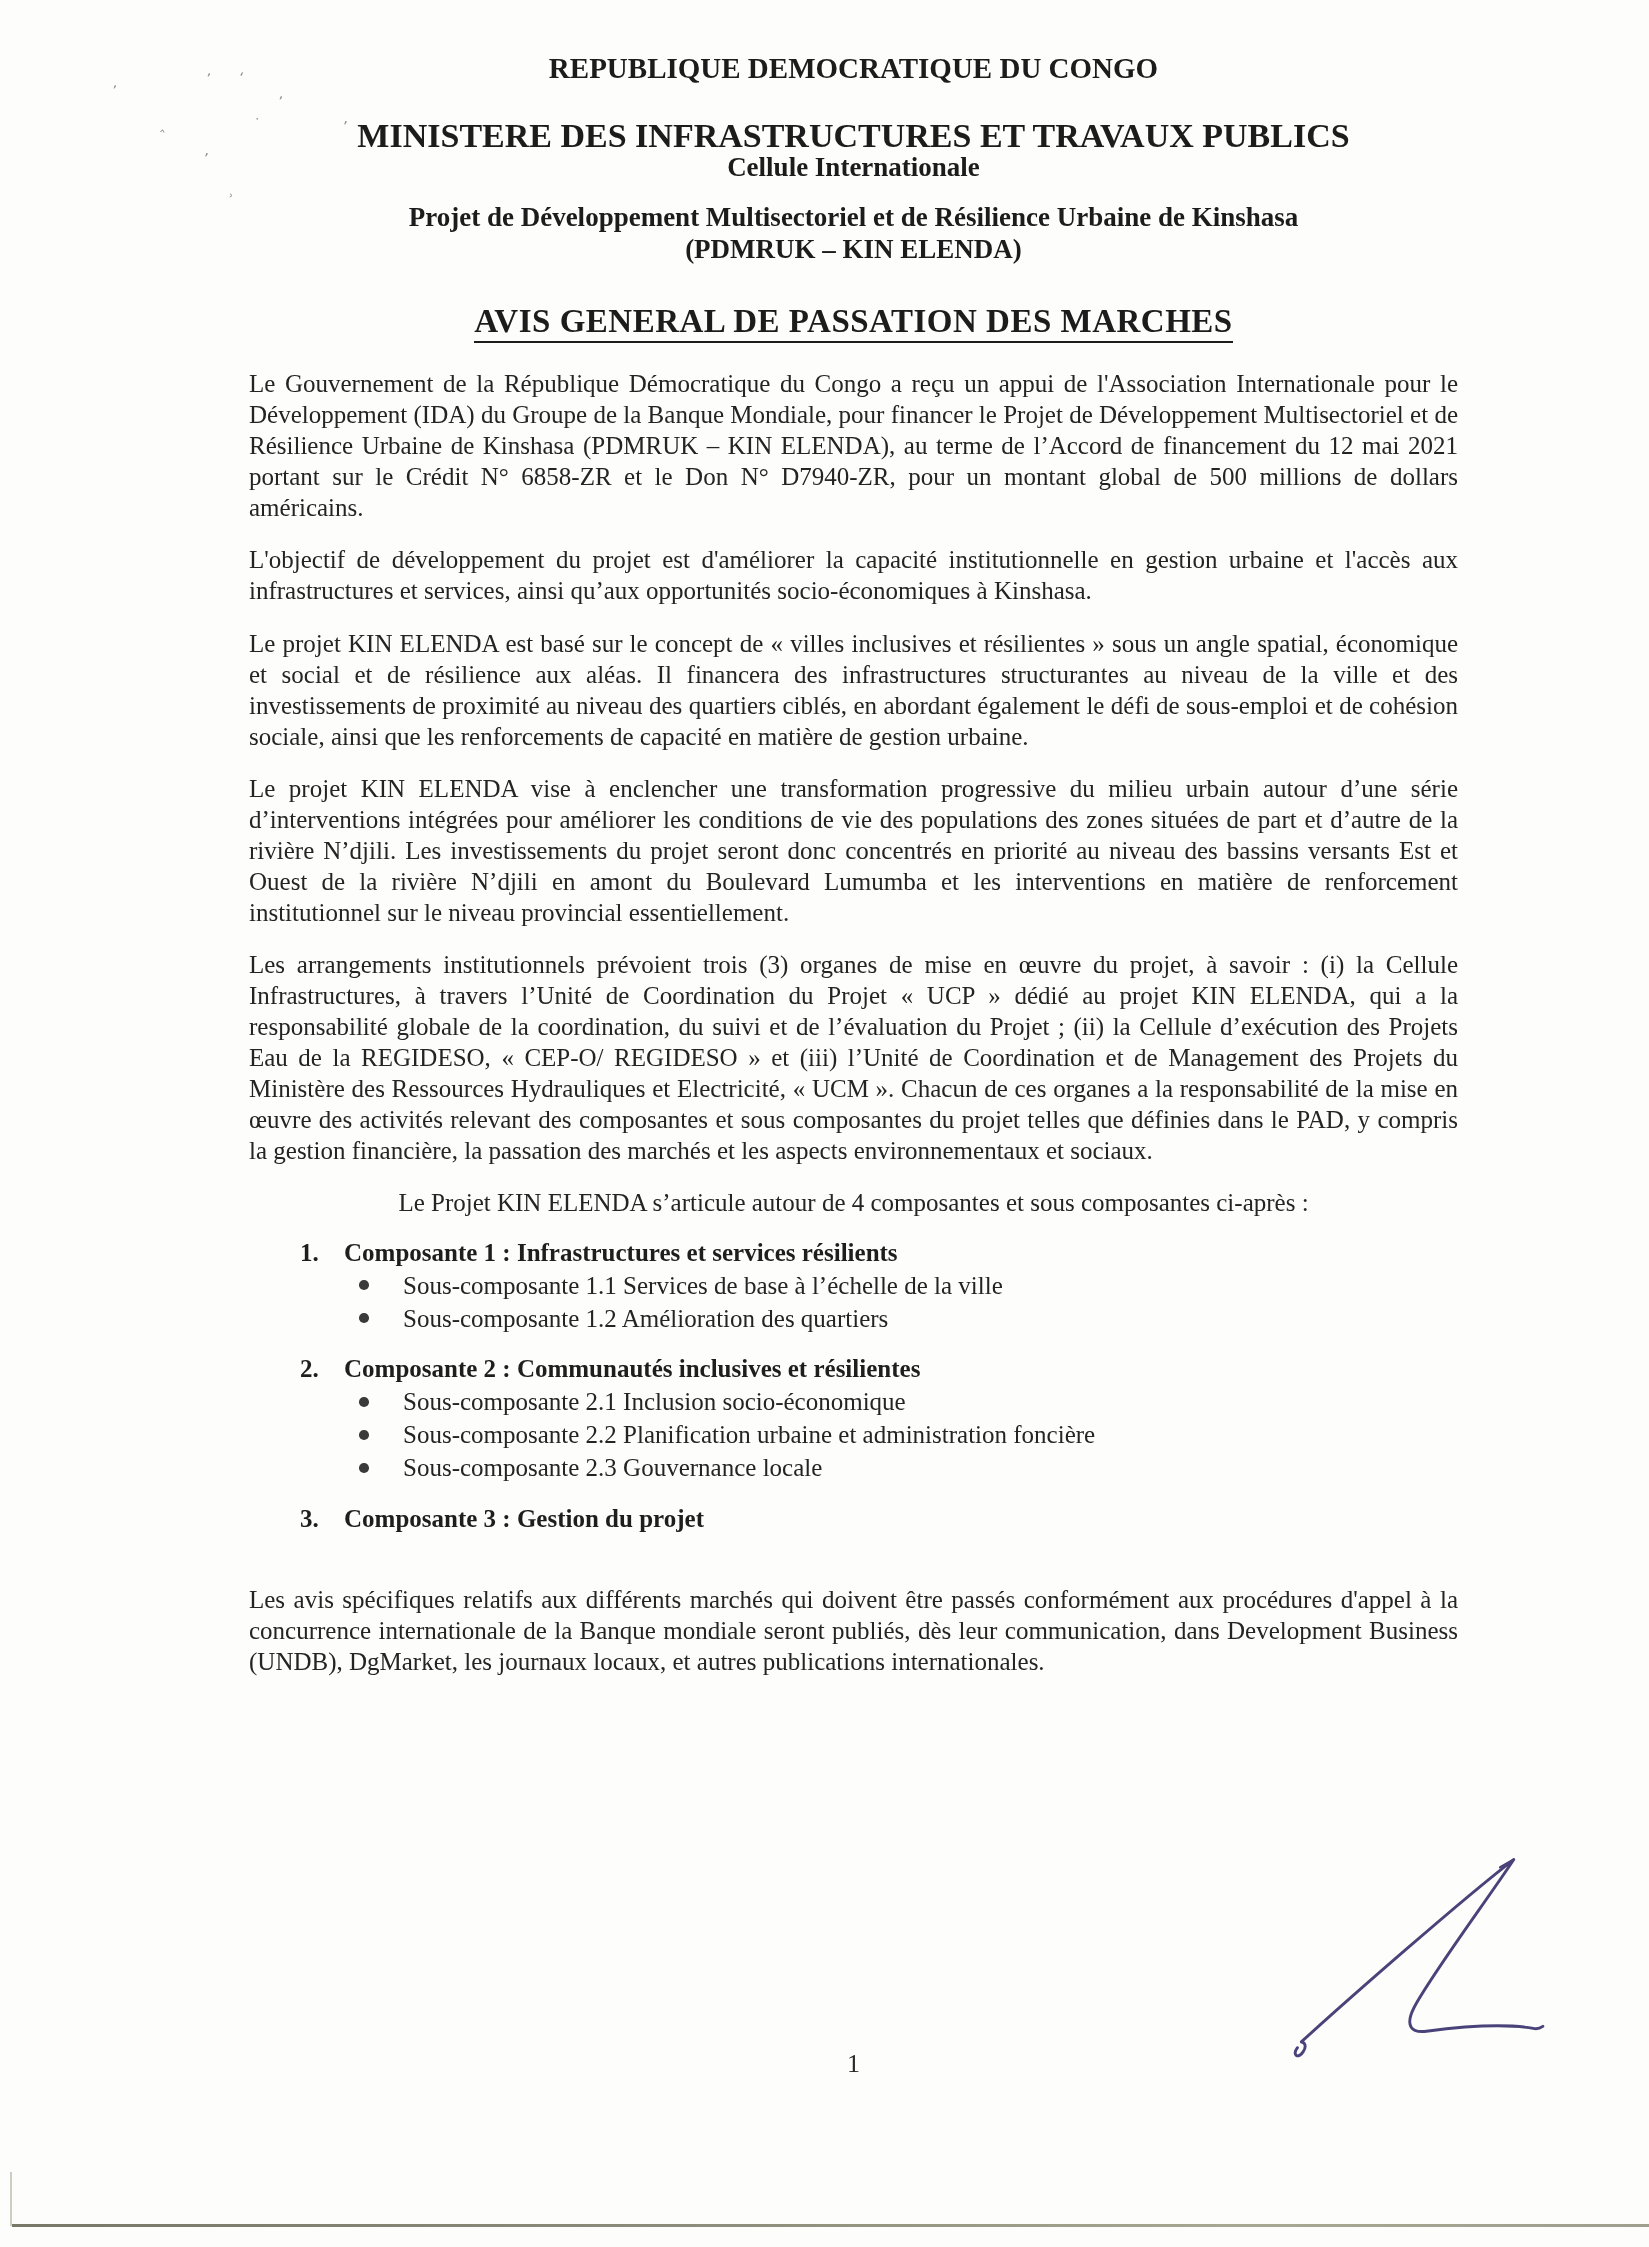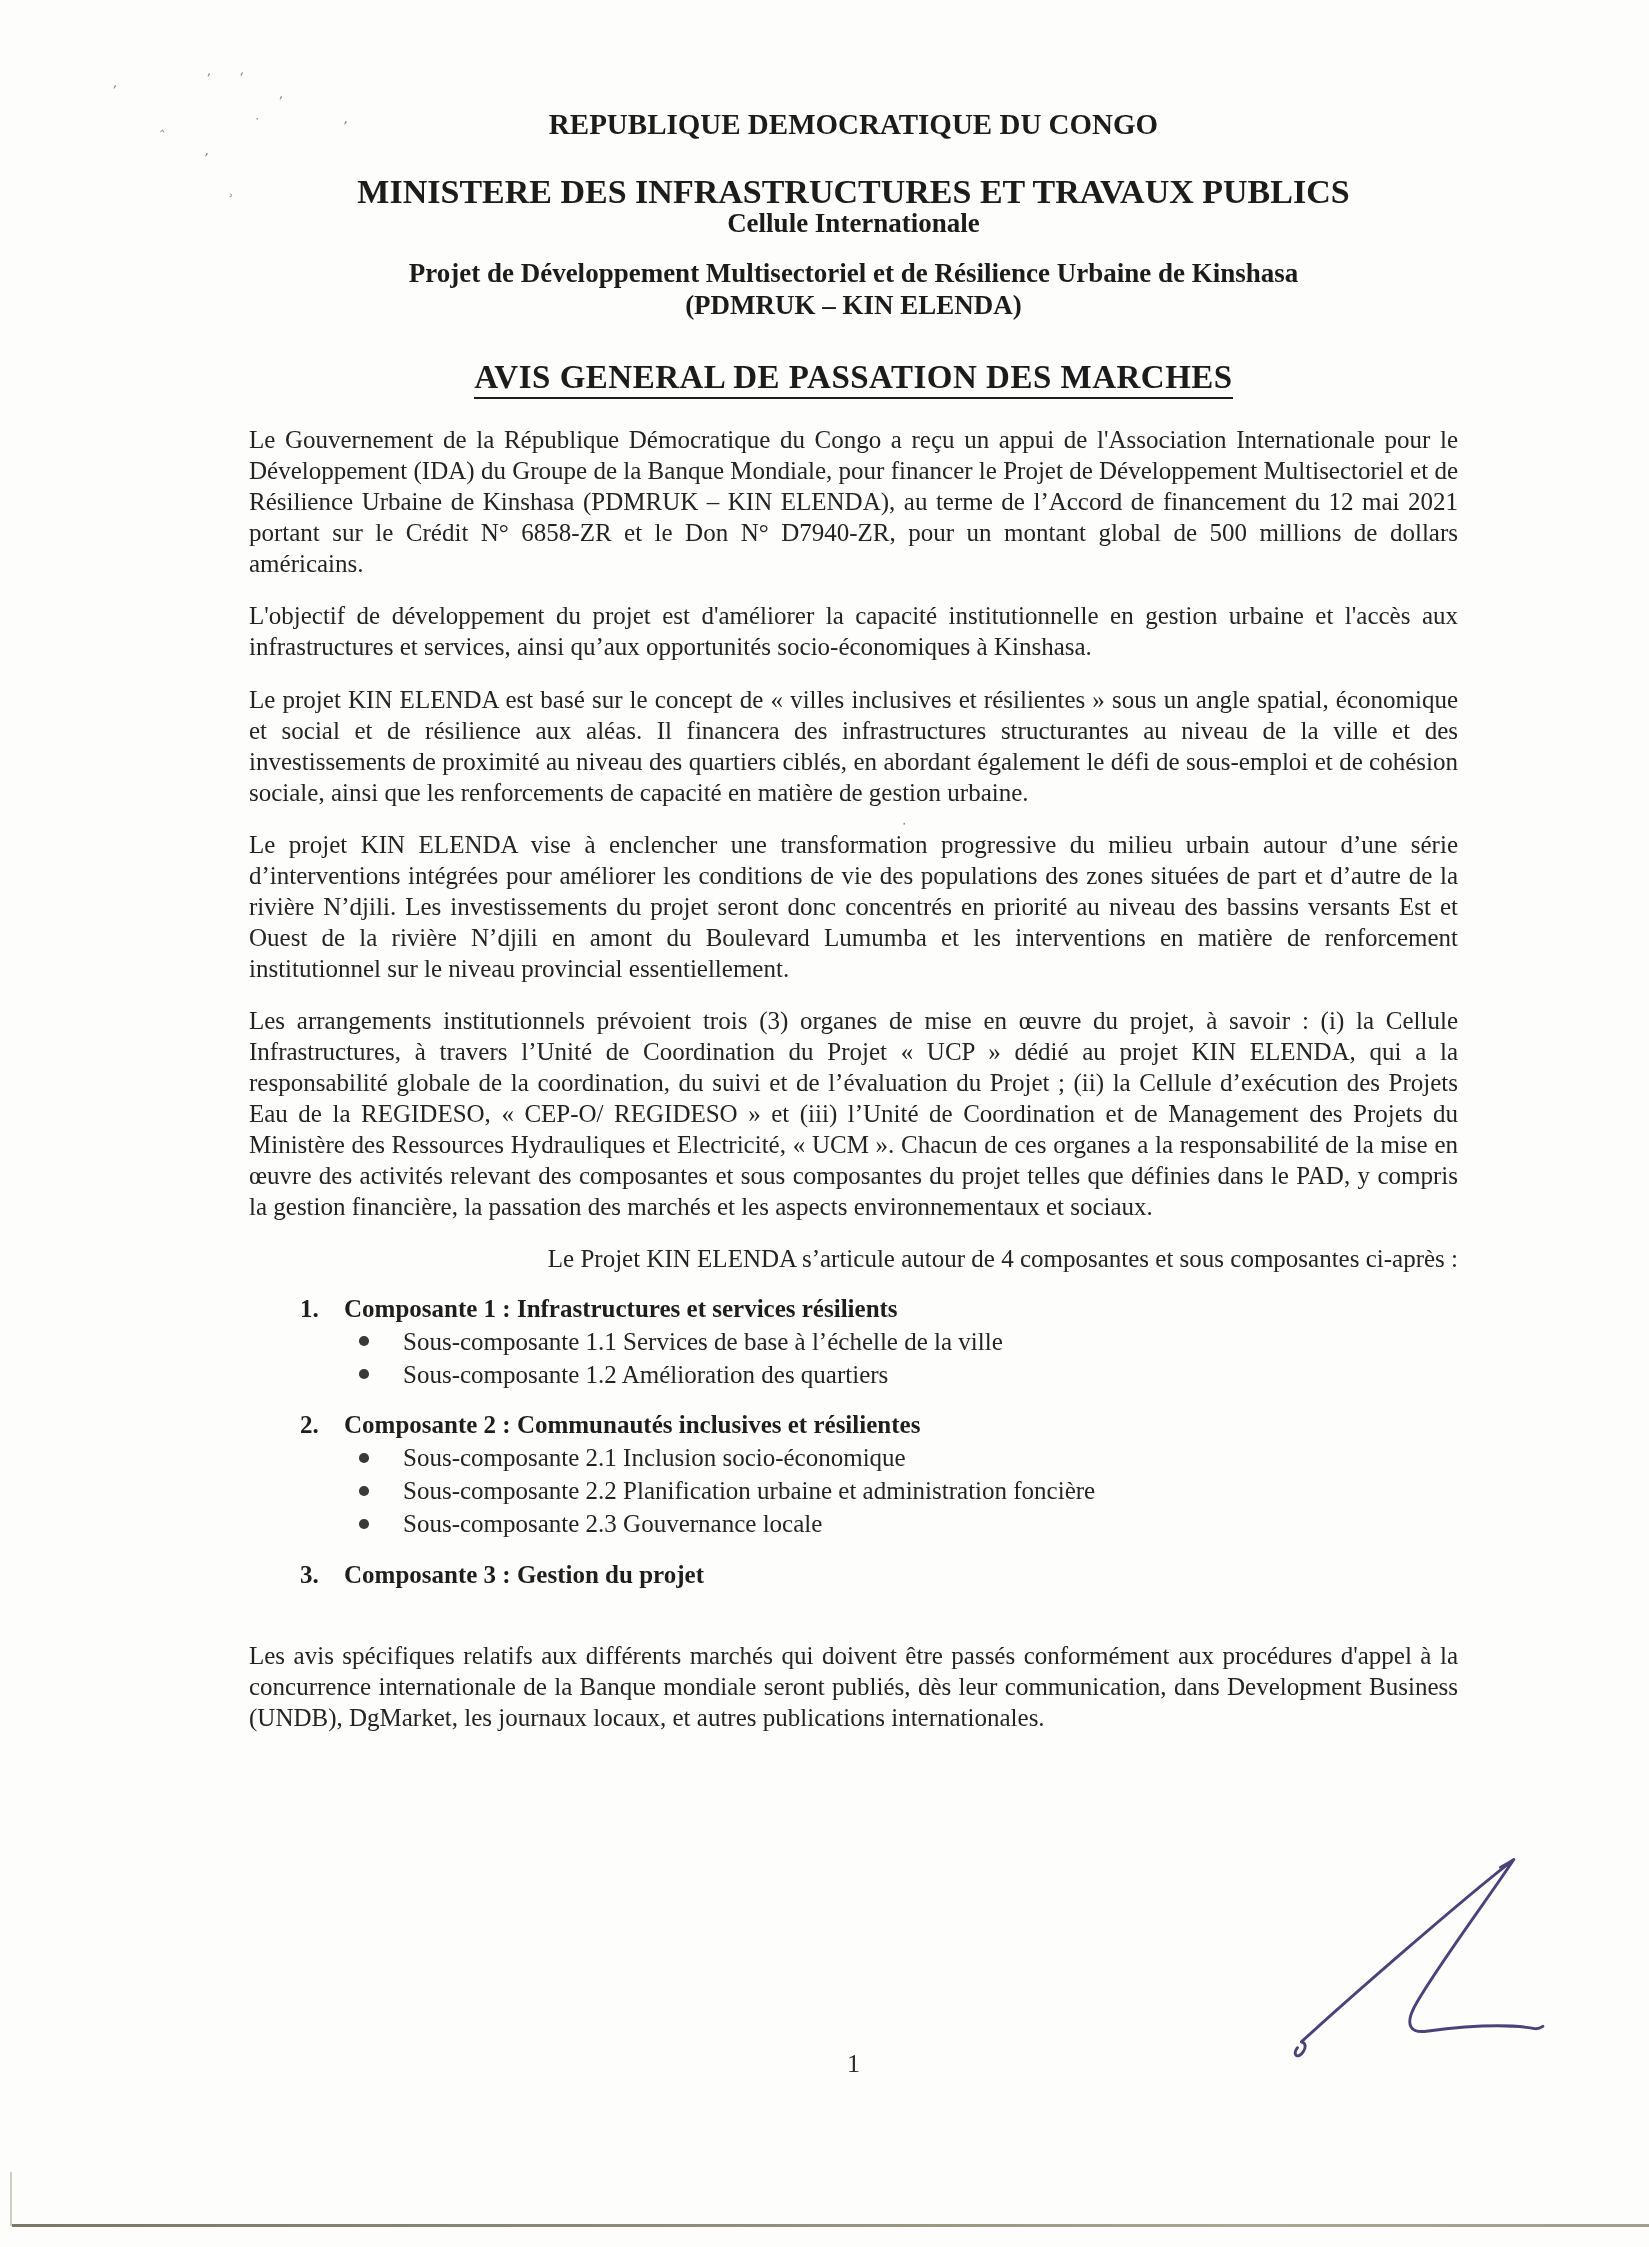--- a/index.html
+++ b/index.html
@@ -5,35 +5,35 @@
   html,body { margin:0; padding:0; background:#e8e8e8; }
   .page {
     position:relative;
     width:1650px; height:2247px;
     background:#fdfdfb;
     font-family:"Liberation Serif", serif;
     color:#242424;
     overflow:hidden;
   }
   .column { position:absolute; left:249px; top:0; width:1209px; }
-  header { text-align:center; padding-top:108px; color:#1c1c1c; }
+  header { text-align:center; padding-top:52px; color:#1c1c1c; }
   .h-country  { font-weight:bold; font-size:29px; line-height:33px; }
   .h-ministry { font-weight:bold; font-size:34px; line-height:33px; margin-top:34px; }
   .h-unit     { font-weight:bold; font-size:27px; line-height:31px; }
   .h-project  { font-weight:bold; font-size:27px; line-height:32px; margin-top:18px; }
   .doc-title  { font-weight:bold; font-size:33px; line-height:33px; margin-top:40px; letter-spacing:0.5px; }
   .doc-title .u { border-bottom:2.9px solid #1c1c1c; padding-bottom:1.9px; }
 
   main { margin-top:30px; }
   main p, .closing {
     font-size:25px; line-height:31px;
     text-align:justify;
     margin:0 0 21.3px 0;
   }
-  .list-intro { margin-bottom:17.5px !important; text-align:right; }
+  .list-intro { margin-bottom:17.5px !important; text-align:center; }
 
   .comp-group { margin-top:17.5px; }
   .comp-row {
     padding-left:51px; font-weight:bold;
     font-size:25px; line-height:33px; color:#1e1e1e;
   }
   .comp-row .num { display:inline-block; width:44px; }
   .sub-row { padding-left:110px; font-size:25px; line-height:33px; }
   .sub-row .bullet {
     display:inline-block; width:44px; position:relative;

